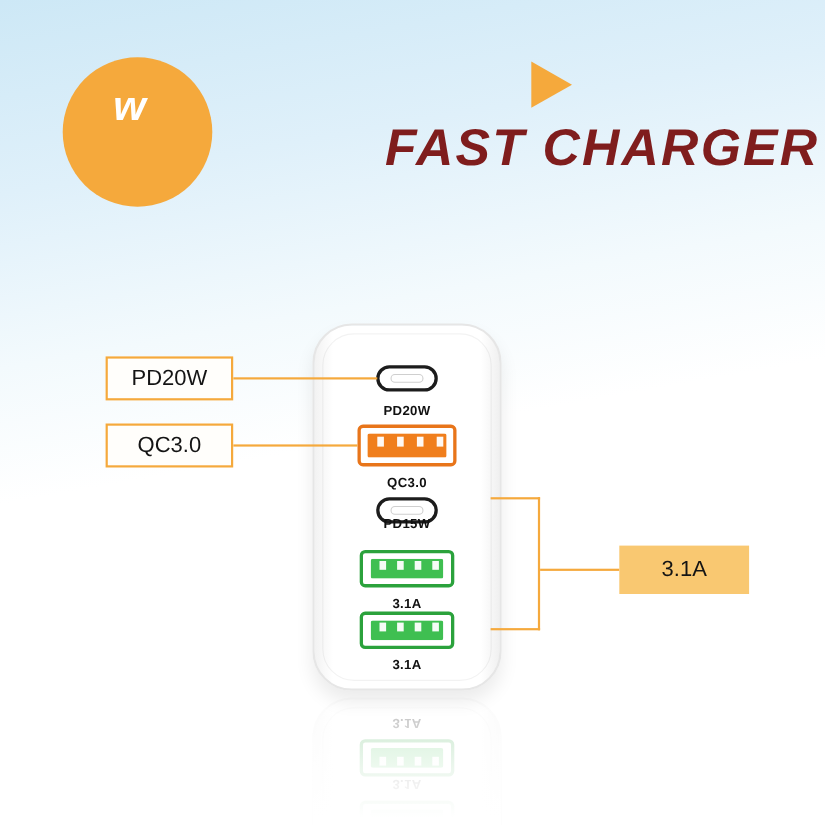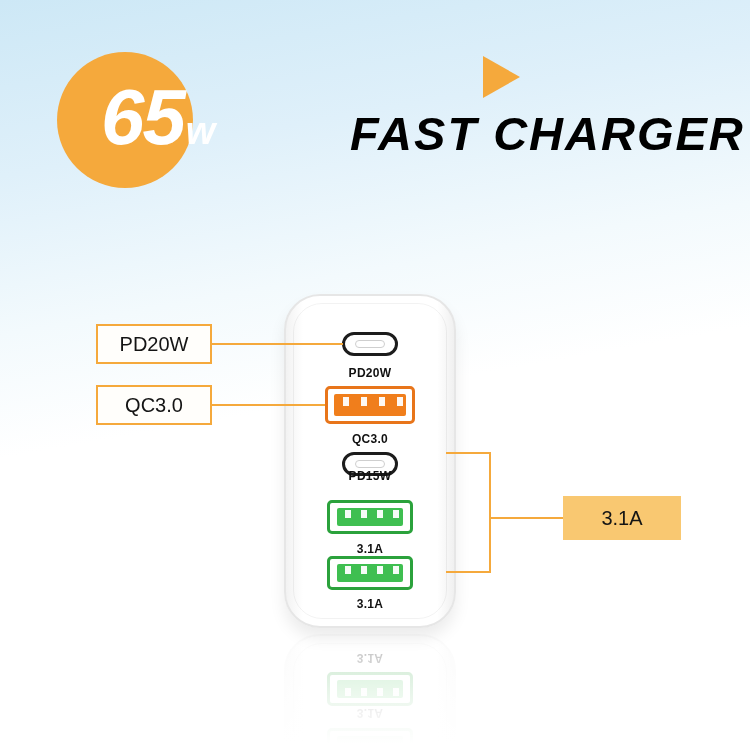--- a/index.html
+++ b/index.html
@@ -19,21 +19,21 @@
   }
   .badge-num{font-size:78px;line-height:1;letter-spacing:-2px;}
   .badge-unit{font-size:38px;line-height:1;margin-left:2px;}
   
   .tri{
     position:absolute;left:483px;top:56px;width:0;height:0;
     border-top:21px solid transparent;border-bottom:21px solid transparent;
     border-left:37px solid #F5A93C;
   }
   .title{
-    position:absolute;left:350px;top:106px;color:#000000;
+    position:absolute;left:350px;top:106px;color:#7f1d1d;
     font-size:47px;font-weight:700;font-style:italic;letter-spacing:2px;white-space:nowrap;
   }
   
   .charger{
     position:absolute;width:172px;height:334px;background:#fff;
     background:linear-gradient(90deg,#f2f2f2 0%,#ffffff 10%,#ffffff 90%,#f0f0f0 100%);
     border:2px solid #e6e6e6;border-radius:36px;box-sizing:border-box;z-index:2;
     box-shadow:0 10px 16px rgba(0,0,0,0.08);
   }
   .charger-main{left:284px;top:294px;}
@@ -103,21 +103,20 @@
     background:linear-gradient(180deg,rgba(255,255,255,.45) 0%,rgba(255,255,255,.82) 55%,#ffffff 94%);
   }
 </style>
 </head>
 <body>
 
 <div class="stage">
   <div class="sky"></div>
 
   <div class="badge">
-    <span class="badge-num">65</span>
     <span class="badge-unit">w</span>
   </div>
 
   <div class="tri"></div>
   <div class="title">FAST CHARGER</div>
 
   <div class="charger charger-main">
     <div class="usbc" style="top:36px"></div>
     <div class="plabel" style="top:70px">PD20W</div>
 

